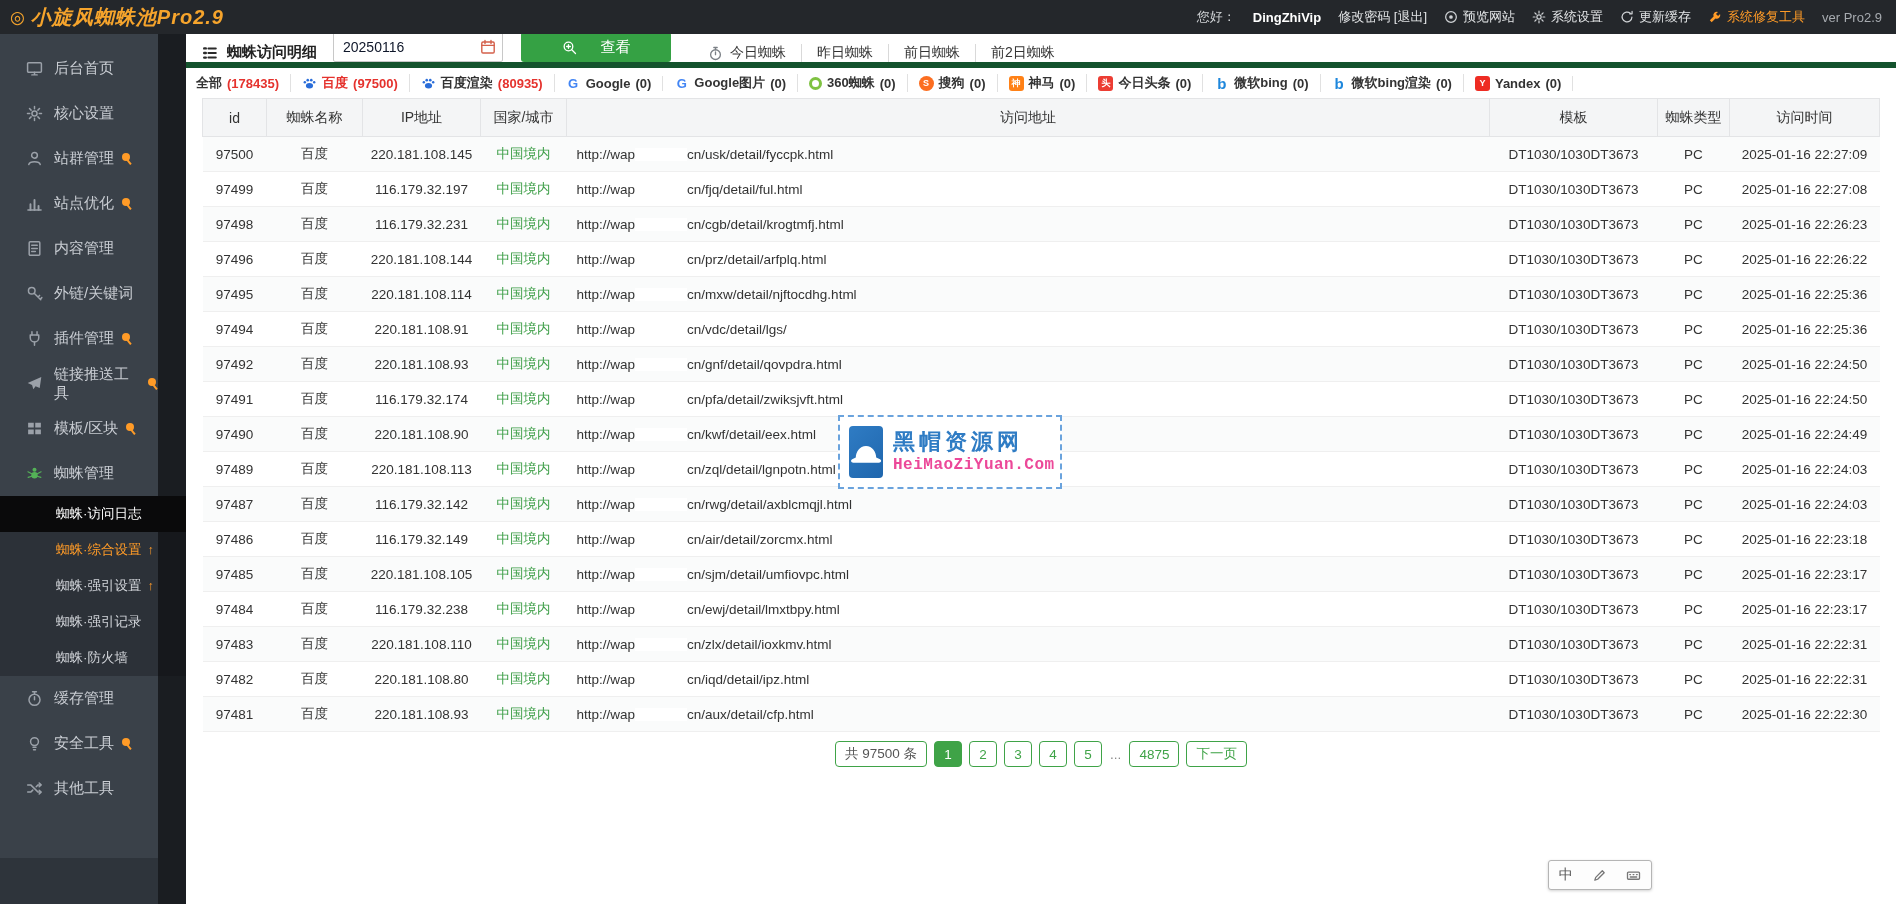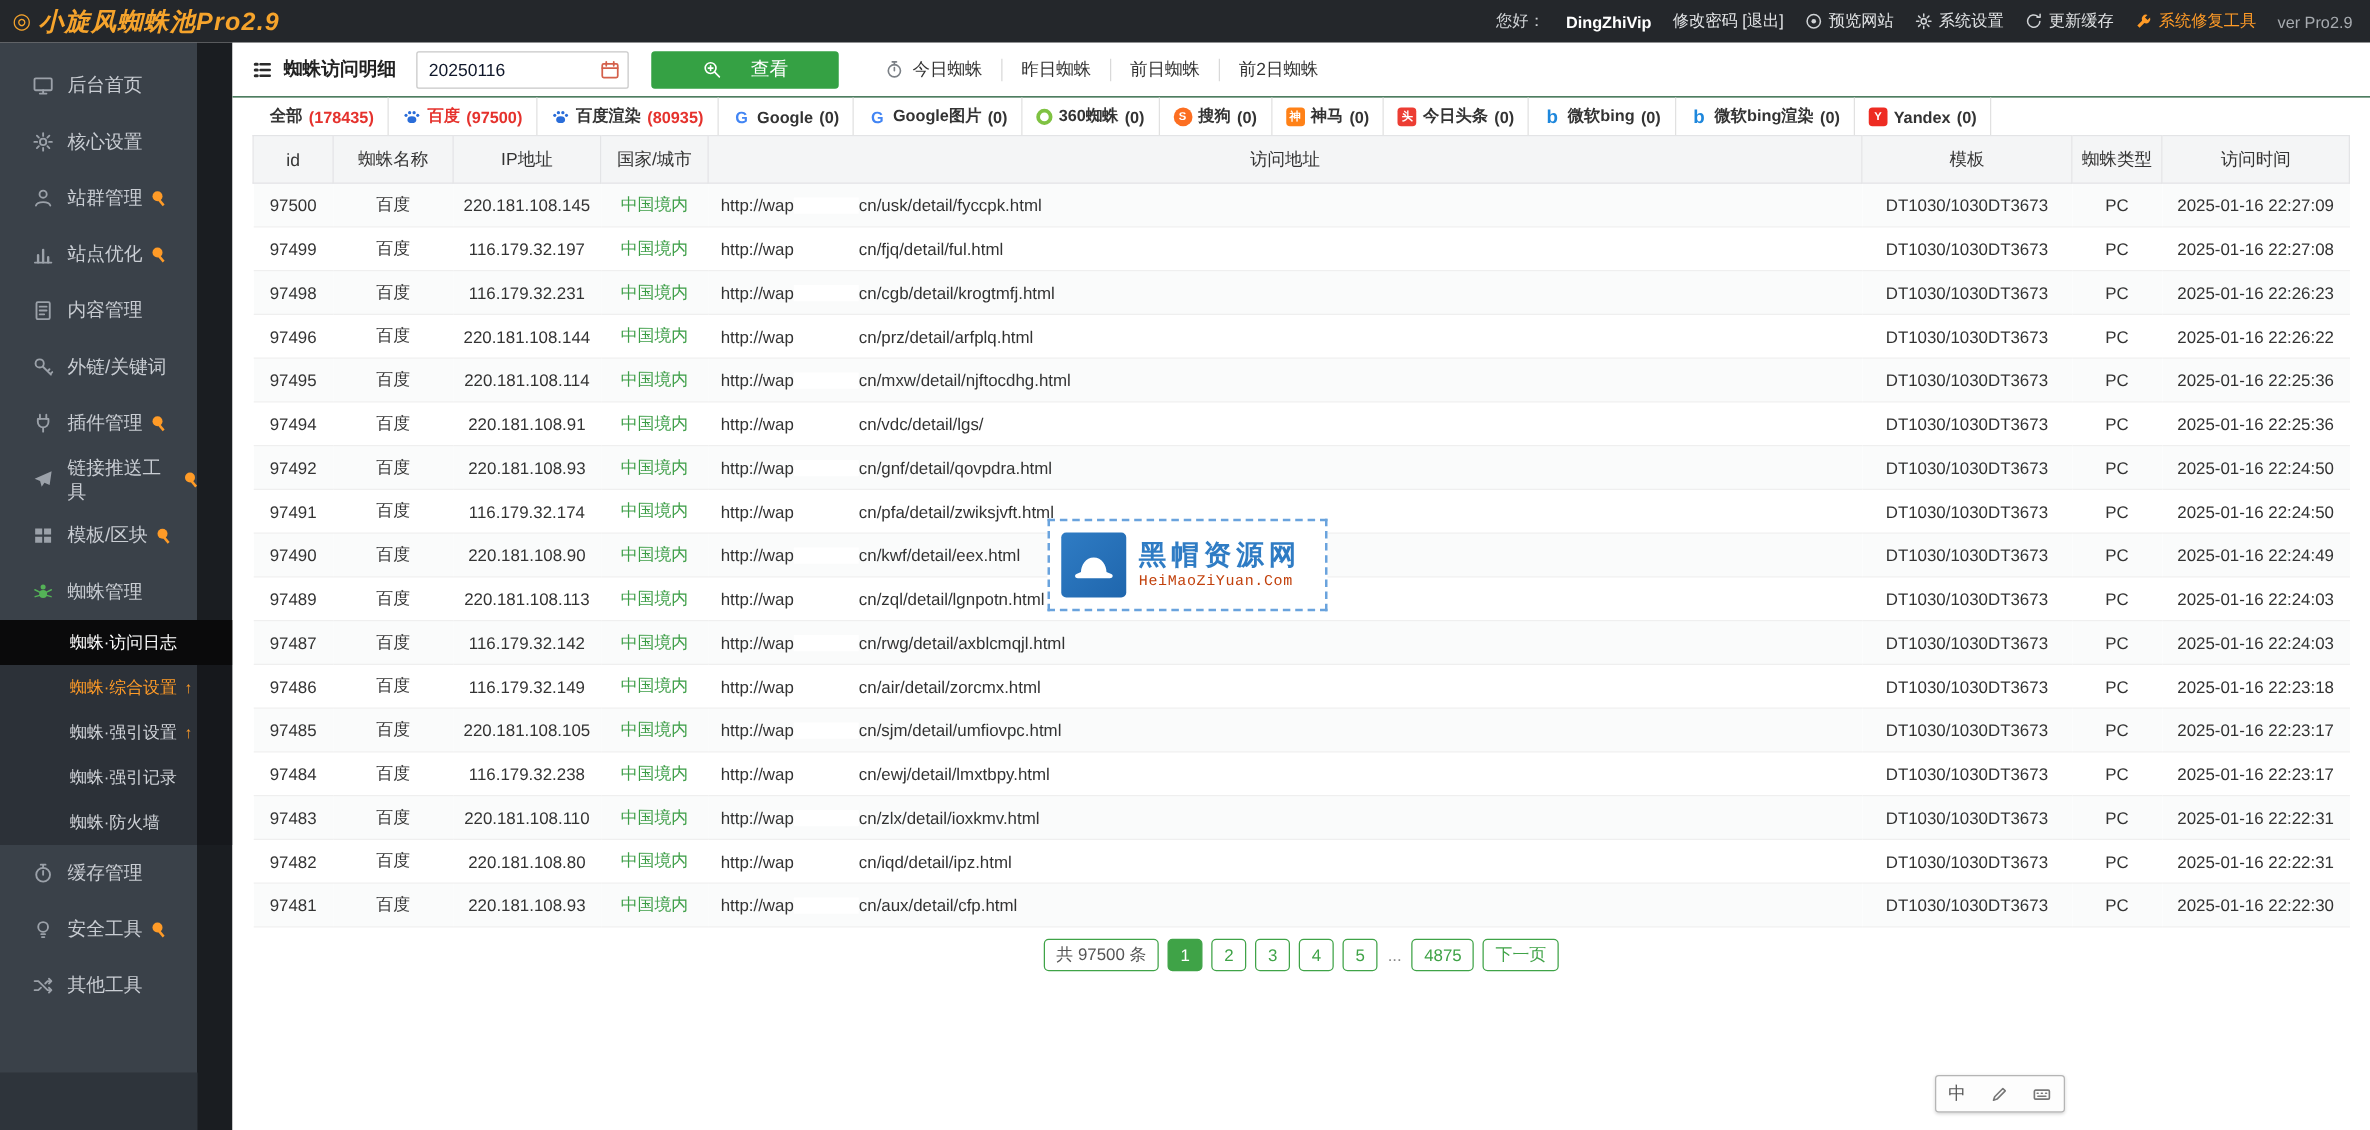--- a/index.html
+++ b/index.html
@@ -34,34 +34,34 @@
   .submenu{width:186px;background:linear-gradient(to right,#2c3138 158px,#16181c 158px)}
   .sub-item{height:36px;width:186px;display:flex;align-items:center;padding-left:56px;font-size:13.5px;color:#d2d5da;cursor:pointer}
   .sub-item.active{background:#0a0a0b;color:#fff}
   .sub-item.hl{color:#ff9b27}
   .sub-item .arrow{margin-left:6px;color:#ff9b27;font-size:12.5px}
   .sb-filler{position:absolute;bottom:0;left:0;width:158px;height:46px;background:#2e343b}
 
   
   .main{position:absolute;left:186px;top:34px;width:1710px;height:870px;background:#fff}
 
-  .toolbar{height:44px;display:flex;align-items:center;padding:0 16px;border-bottom:1px solid #14532d}
+  .toolbar{height:34px;display:flex;align-items:flex-end;padding:0 16px;border-bottom:6px solid #14532d}
   .page-title{display:flex;align-items:center;gap:9px;font-size:15px;font-weight:bold;color:#222;margin-right:16px}
   .page-title .licon{width:16px;height:16px;color:#2b2b2b}
   .date-wrap{position:relative}
   .date-wrap input{width:170px;height:30px;border:1px solid #c8c8c8;border-radius:2px;padding:0 30px 0 9px;font-size:14px;color:#0f172a;font-family:inherit;outline:none}
   .date-wrap .cal{position:absolute;right:7px;top:7px;width:16px;height:16px;color:#d4604b;cursor:pointer}
   .view-btn{width:150px;height:30px;margin-left:18px;background:#35a144;border:none;border-radius:3px;color:#fff;font-size:15px;font-family:inherit;display:flex;align-items:center;justify-content:center;gap:24px;cursor:pointer}
   .view-btn .micon{width:15px;height:15px;color:#fff}
   .quick{display:flex;align-items:center;margin-left:22px;font-size:14px;color:#333}
   .quick .q{display:flex;align-items:center;gap:7px;padding:0 15px;border-right:1px solid #d9d9d9;cursor:pointer}
   .quick .q:last-child{border-right:none}
   .quick .qicon{width:15px;height:15px;color:#7b8086}
 
-  .filters{display:flex;height:30px;padding:0 28px;font-size:13px;font-weight:bold;color:#333;white-space:nowrap}
+  .filters{display:flex;align-items:center;height:30px;padding:0 8px;font-size:13px;font-weight:bold;color:#333;white-space:nowrap}
   .filter-item{display:flex;align-items:center;gap:5px;padding:0 11px;border-right:1px solid #e1e1e1;cursor:pointer}
   .filter-item:first-child{padding-left:2px}
   .filter-item .red,.red{color:#e5322d}
   .filter-item.active .flabel,.filter-item.active .fcount{color:#e5322d}
   .fb{width:15px;height:15px;border-radius:3px;display:inline-flex;align-items:center;justify-content:center;font-size:9px;font-weight:bold;color:#fff;flex:none}
   .fb-baidu{background:none;color:#2a6dd9}
   .fb-baidu svg{width:15px;height:15px}
   .fb-g{background:none;color:#4285f4;font-size:13px}
   .fb-360{width:13px;height:13px;border-radius:50%;border:3px solid #7fc242;background:#fff}
   .fb-sogou{border-radius:50%;background:#fc6e21}
@@ -82,21 +82,21 @@
   .pg{min-width:28px;height:26px;border:1px solid #3fa347;border-radius:4px;display:inline-flex;align-items:center;justify-content:center;padding:0 9px;color:#3fa347;background:#fff;cursor:pointer}
   .pg.total{color:#555;cursor:default}
   .pg.active{background:#3fa347;color:#fff;border-color:#3fa347}
   .pg.ellipsis{border:none;color:#888;padding:0 1px;min-width:10px;cursor:default}
 
   .watermark{position:absolute;left:652px;top:381px;width:224px;height:74px;background:#fff;border:2px dashed #6aa3dd;display:flex;align-items:center;gap:10px;padding:6px 9px}
   .wm-logo{width:52px;height:52px;border-radius:4px;background:linear-gradient(135deg,#2f7cc4,#1f66ad);display:flex;align-items:center;justify-content:center}
   .wm-logo svg{width:34px;height:34px}
   .wm-text{display:flex;flex-direction:column;gap:3px}
   .wm-title{font-size:22px;font-weight:bold;color:#2f7cc4;letter-spacing:4px;line-height:1}
-  .wm-sub{font-size:12px;font-weight:normal;color:#c2410c;font-family:"Liberation Mono",monospace;letter-spacing:.5px}
+  .wm-sub{font-size:16px;font-weight:bold;color:#ec4899;font-family:"Liberation Mono",monospace;letter-spacing:.5px}
 
   .ime{position:absolute;left:1362px;top:826px;width:104px;height:30px;background:#fdfdfd;border:1px solid #b5b5b5;border-radius:3px;box-shadow:0 1px 3px rgba(0,0,0,.18);display:flex;align-items:center;justify-content:space-around;color:#555;font-size:14px;cursor:pointer}
   .ime .iicon{width:15px;height:15px;color:#777}
 </style>
 </head>
 <body>
 
 <div class="topbar">
   <div class="brand">
     <span class="spiral">◎</span>

